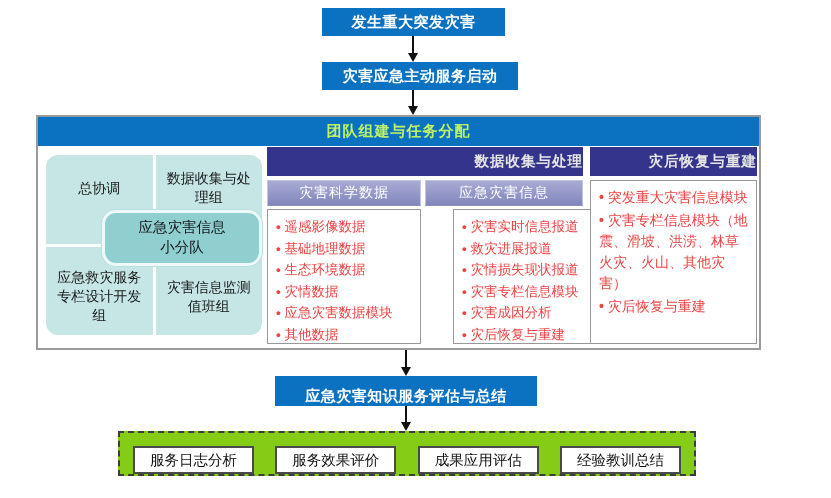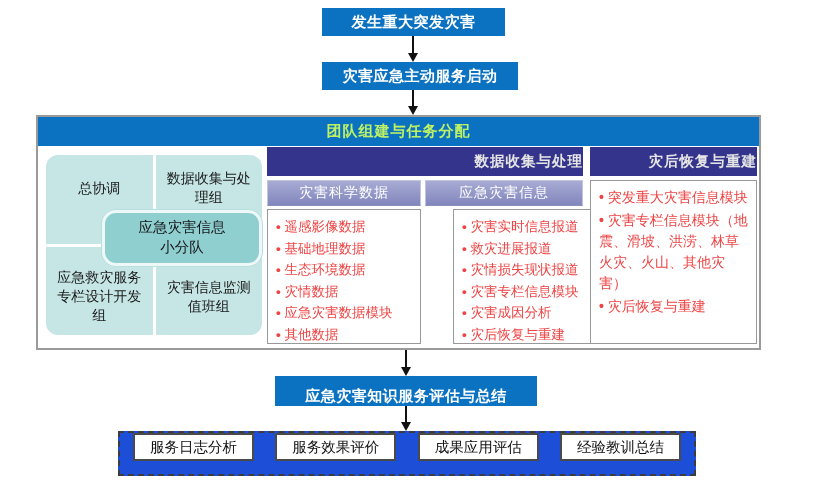--- a/index.html
+++ b/index.html
@@ -59,21 +59,21 @@
   
   .list-box{
     border:1px solid #999;background:#fff;padding:6px 4px 0 8px;overflow:hidden;
   }
   .list-box ul{margin:0;padding:0;list-style:none;}
   .list-box li{font-size:13.5px;line-height:1.6;color:#ef4444;}
   .list-box li::before{content:"• ";font-weight:bold;}
   .knowledge-list li{font-size:14px;line-height:1.5;margin-bottom:2px;}
   
   .dashed-box{
-    border:2px dashed #3c3c3c;background:#1d4ed8;display:flex;align-items:flex-start;
+    border:2px dashed #3c3c3c;background:#84cc16;display:flex;align-items:flex-end;
     justify-content:space-between;padding:0 13px;
   }
   .summary-item{
     border:2px solid #4a4a4a;background:#fff;height:28px;line-height:24px;
     padding:0 15px;font-size:14.5px;color:#111;box-sizing:border-box;
     display:flex;align-items:center;
   }
 </style>
 </head>
 <body>

